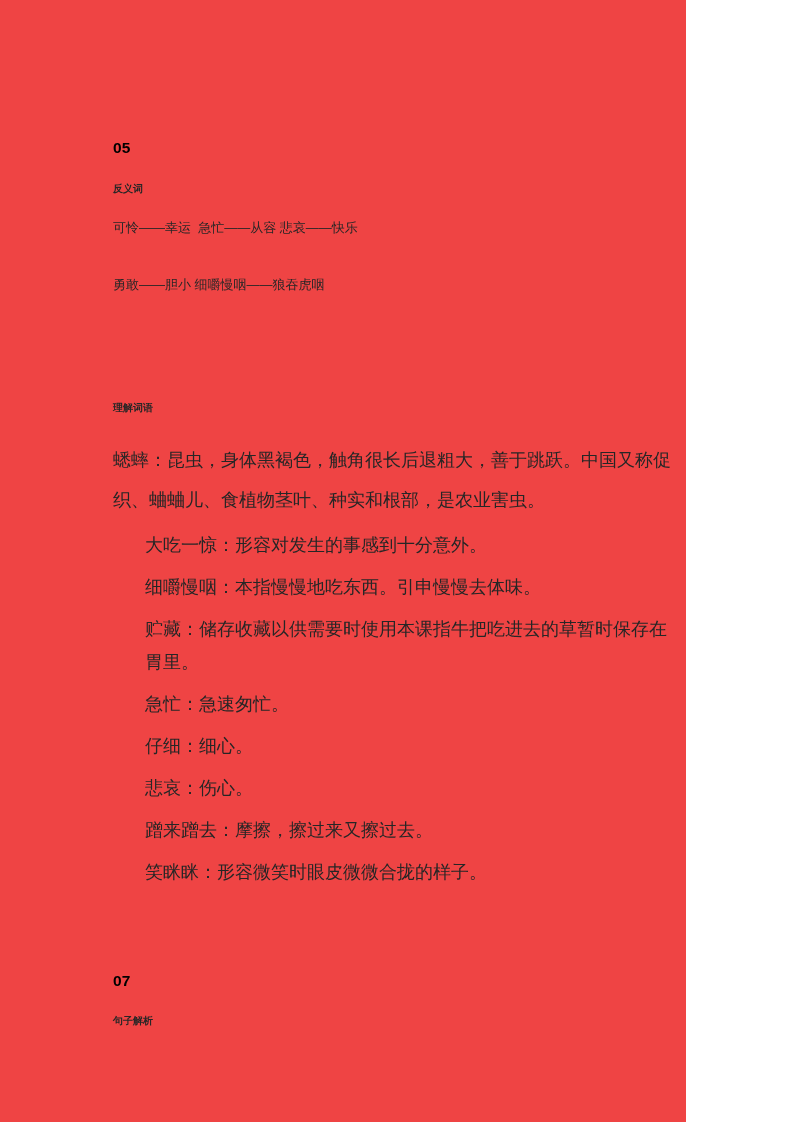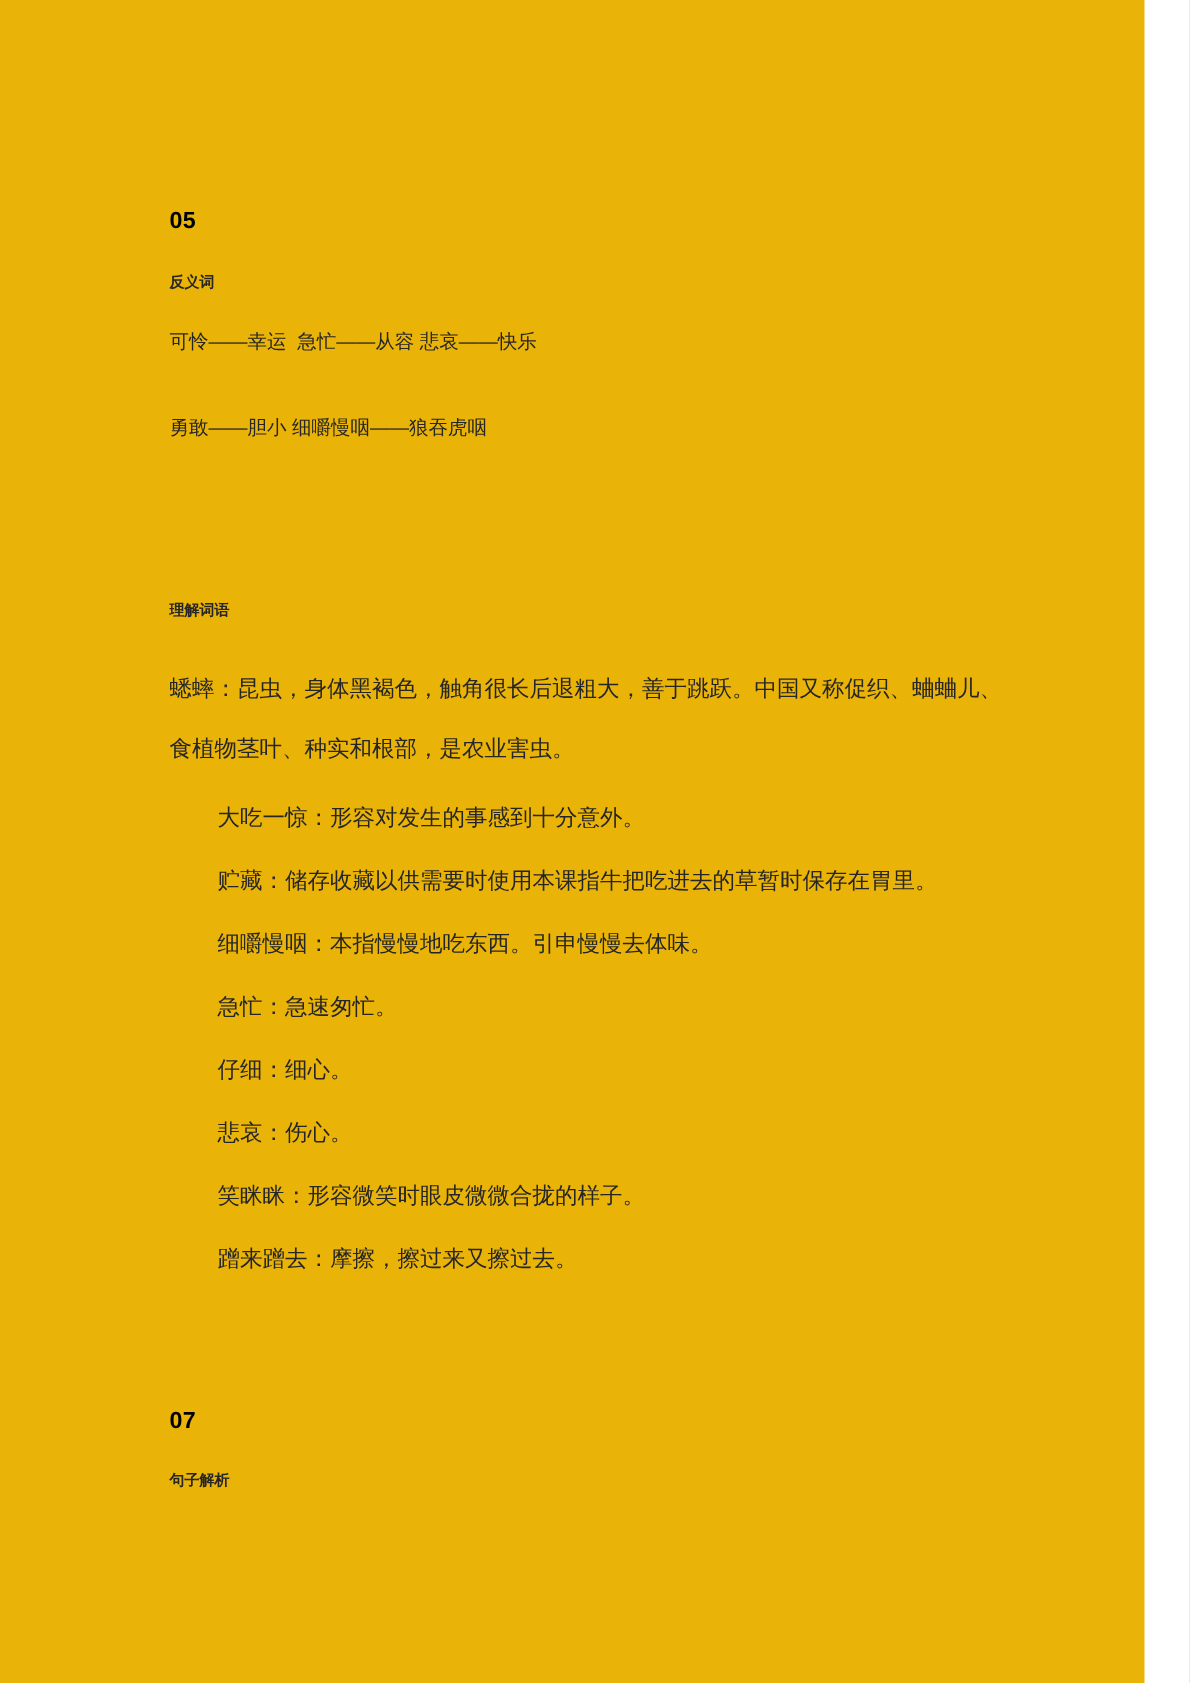--- a/index.html
+++ b/index.html
@@ -10,24 +10,24 @@
   body {
     width: 793px;
     height: 1122px;
     font-family: "Liberation Sans", "DejaVu Sans", sans-serif;
     color: #1a1a1a;
     -webkit-font-smoothing: antialiased;
   }
 
   .page {
     position: relative;
-    width: 763px;
+    width: 686px;
     height: 1122px;
     box-sizing: border-box;
-    background: #eab308;
+    background: #ef4444;
     overflow: hidden;
   }
 
   .content {
     position: absolute;
     left: 113px;
     top: 140px;
     width: 568px;
   }
 
@@ -61,21 +61,21 @@
     font-size: 13px;
     line-height: 1;
     color: #262626;
     white-space: pre;
     margin: 0;
   }
   .antonym-line + .antonym-line { margin-top: 44px; }
 
   
   .definition {
-    font-size: 15px;
+    font-size: 18px;
     line-height: 33px;
     color: #262626;
     margin: 0;
     text-align: left;
   }
   .definition + .definition { margin-top: 9px; margin-left: 32px; }
 
   
   .definition.wrapping {
     line-height: 40px;
@@ -98,27 +98,27 @@
 
     <div class="gap-section"></div>
 
     <div class="section">
       <div class="gap-num-to-title"></div>
       <div class="section-title">理解词语</div>
       <div class="gap-title-to-body"></div>
 
       <div class="definition wrapping">蟋蟀：昆虫，身体黑褐色，触角很长后退粗大，善于跳跃。中国又称促织、蛐蛐儿、食植物茎叶、种实和根部，是农业害虫。</div>
       <div class="definition">大吃一惊：形容对发生的事感到十分意外。</div>
+      <div class="definition">细嚼慢咽：本指慢慢地吃东西。引申慢慢去体味。</div>
       <div class="definition">贮藏：储存收藏以供需要时使用本课指牛把吃进去的草暂时保存在胃里。</div>
-      <div class="definition">细嚼慢咽：本指慢慢地吃东西。引申慢慢去体味。</div>
       <div class="definition">急忙：急速匆忙。</div>
       <div class="definition">仔细：细心。</div>
       <div class="definition">悲哀：伤心。</div>
+      <div class="definition">蹭来蹭去：摩擦，擦过来又擦过去。</div>
       <div class="definition">笑眯眯：形容微笑时眼皮微微合拢的样子。</div>
-      <div class="definition">蹭来蹭去：摩擦，擦过来又擦过去。</div>
     </div>
 
     <div class="gap-section"></div>
 
     <div class="section">
       <div class="section-number">07</div>
       <div class="gap-num-to-title"></div>
       <div class="section-title">句子解析</div>
     </div>
 

